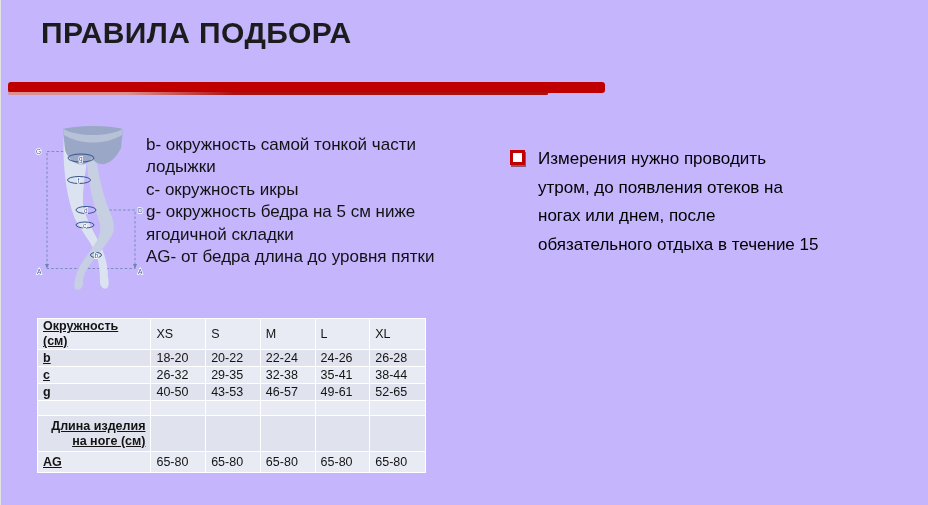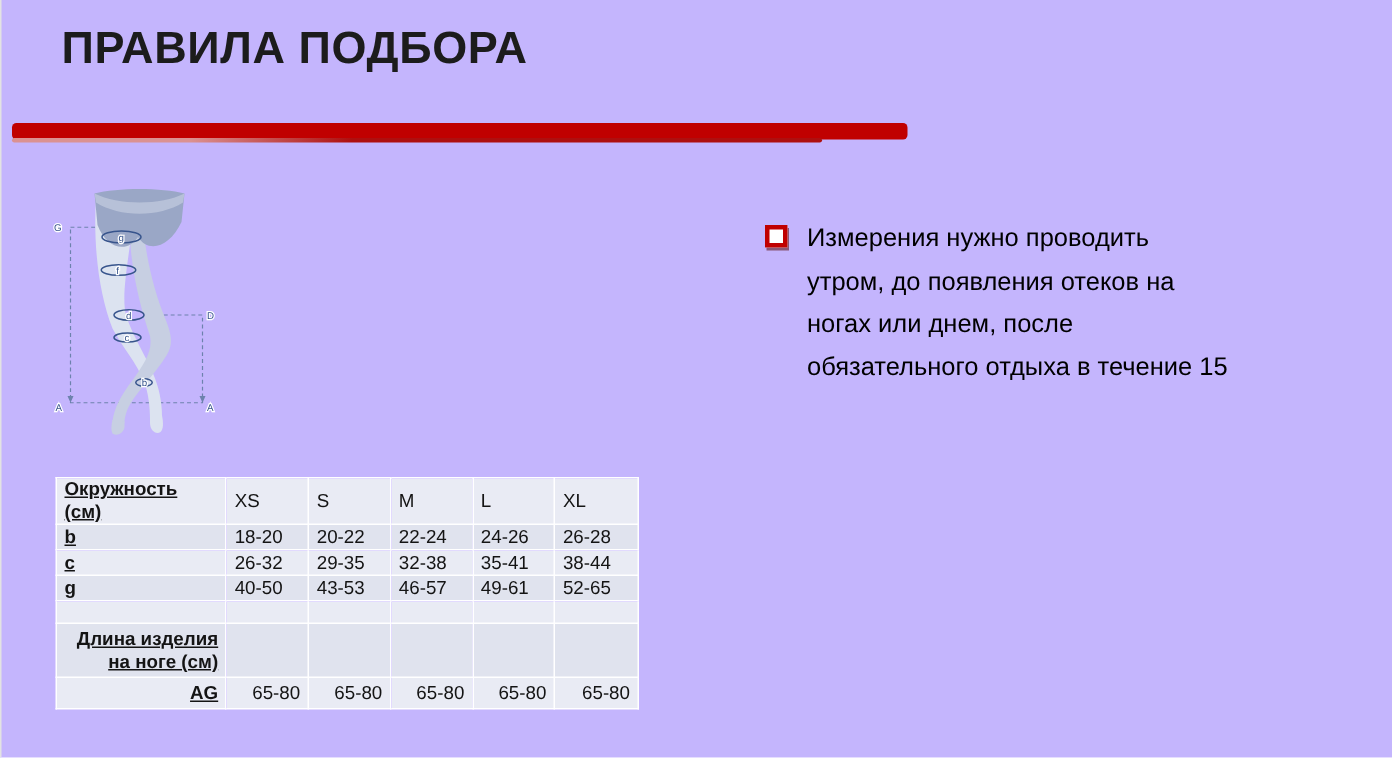--- a/index.html
+++ b/index.html
@@ -40,21 +40,21 @@
     font-size:12.5px;color:#141414;
   }
   table.size-table td{
     border:1.5px solid #fff;padding:0 5px;vertical-align:middle;line-height:15px;
     overflow:hidden;box-sizing:border-box;
   }
   table.size-table td:first-child{font-weight:bold;text-decoration:underline;}
   tr.hdr td{font-weight:normal;}
   tr.rA{background:#e9ebf4;}
   tr.rB{background:#e0e3ee;}
-  tr.h17{height:17px;} tr.h15{height:15px;} tr.h36{height:36px;text-align:right;} tr.h21{height:21px;text-align:right;}
+  tr.h17{height:17px;} tr.h15{height:15px;} tr.h36{height:36px;text-align:right;} tr.h21{height:21px;}
   .dash{stroke:#6d82ad;stroke-width:.8;stroke-dasharray:2.6 2;fill:none;}
   .band{stroke:#37548c;stroke-width:1;fill:none;}
   .lbl{font-family:"Liberation Sans",sans-serif;font-size:6.5px;fill:#37548c;
        paint-order:stroke;stroke:#ffffff;stroke-width:1.6px;}
 </style>
 </head>
 <body>
 
 <div class="slide">
 
@@ -92,20 +92,28 @@
     <text class="lbl" x="50" y="88.5">d</text>
     <text class="lbl" x="49" y="103.5">c</text>
     <text class="lbl" x="60.5" y="133.5">b</text>
 
     <text class="lbl" x="2" y="30">G</text>
     <text class="lbl" x="104" y="88.5">D</text>
     <text class="lbl" x="3" y="150">A</text>
     <text class="lbl" x="104" y="150">A</text>
   </svg>
 
+  <div class="measure-legend">
+    <div>b- окружность самой тонкой части</div>
+    <div>лодыжки</div>
+    <div>c- окружность икры</div>
+    <div>g- окружность бедра на 5 см ниже</div>
+    <div>ягодичной складки</div>
+    <div>AG- от бедра длина до уровня пятки</div>
+  </div>
 
   <div class="note">
     <div class="note-bullet"></div>
     <div class="note-text">
       <div>Измерения нужно проводить</div>
       <div>утром, до появления отеков на</div>
       <div>ногах или днем, после</div>
       <div>обязательного отдыха в течение 15</div>
     </div>
   </div>

